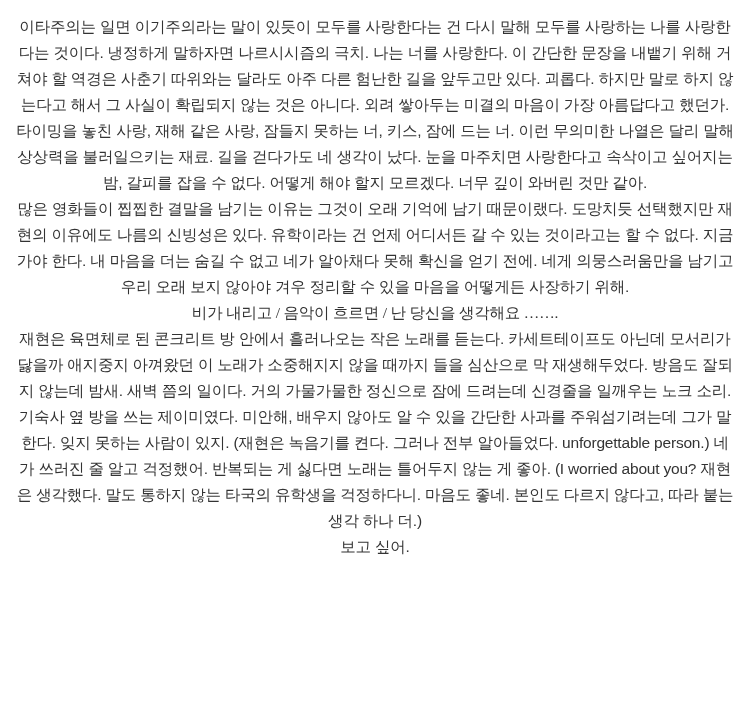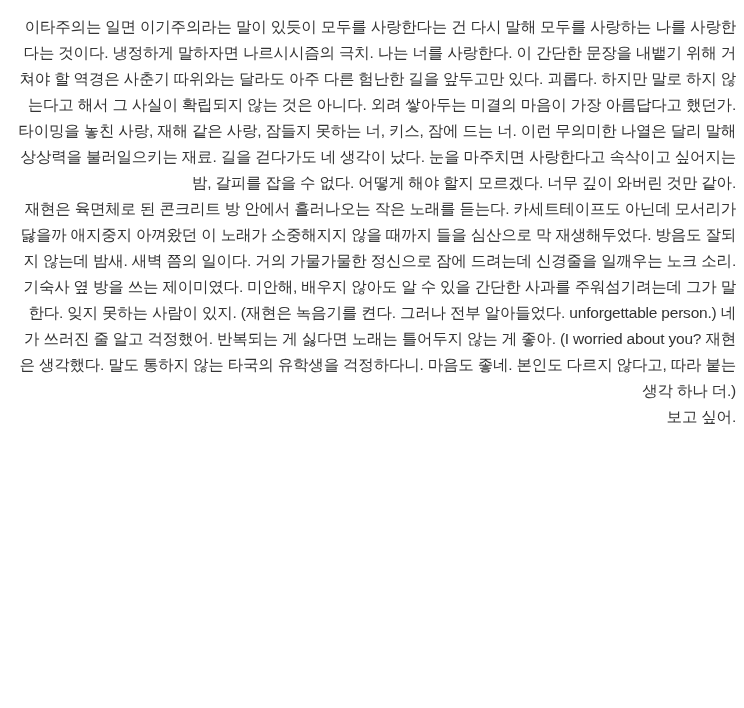--- a/index.html
+++ b/index.html
@@ -16,21 +16,21 @@
   .post-body {
     box-sizing: border-box;
     width: 744px;
     height: 708px;
     padding: 14px 8px 0 14px;
     color: #333333;
     font-family: "Liberation Sans", sans-serif;
     font-size: 15.5px;
     line-height: 26px;
     letter-spacing: -0.2px;
-    text-align: right;
+    text-align: center;
     word-break: break-all;
     overflow-wrap: break-word;
   }
   .post-body p {
     margin: 0;
   }
   .para-1 { margin-bottom: 16px; }
   .para-2 { margin-bottom: 24px; }
   .lyric-quote {
     font-family: "Liberation Serif", serif;
@@ -39,19 +39,21 @@
   .para-3 { margin-bottom: 40px; }
   .para-4 { margin-bottom: 12px; }
   .para-5 { margin-bottom: 0; }
 </style>
 </head>
 <body>
 
 <div class="post-body">
   <p class="para-1">이타주의는 일면 이기주의라는 말이 있듯이 모두를 사랑한다는 건 다시 말해 모두를 사랑하는 나를 사랑한다는 것이다. 냉정하게 말하자면 나르시시즘의 극치. 나는 너를 사랑한다. 이 간단한 문장을 내뱉기 위해 거쳐야 할 역경은 사춘기 따위와는 달라도 아주 다른 험난한 길을 앞두고만 있다. 괴롭다. 하지만 말로 하지 않는다고 해서 그 사실이 확립되지 않는 것은 아니다. 외려 쌓아두는 미결의 마음이 가장 아름답다고 했던가. 타이밍을 놓친 사랑, 재해 같은 사랑, 잠들지 못하는 너, 키스, 잠에 드는 너. 이런 무의미한 나열은 달리 말해 상상력을 불러일으키는 재료. 길을 걷다가도 네 생각이 났다. 눈을 마주치면 사랑한다고 속삭이고 싶어지는 밤, 갈피를 잡을 수 없다. 어떻게 해야 할지 모르겠다. 너무 깊이 와버린 것만 같아.</p>
 
+  <p class="para-2">많은 영화들이 찝찝한 결말을 남기는 이유는 그것이 오래 기억에 남기 때문이랬다. 도망치듯 선택했지만 재현의 이유에도 나름의 신빙성은 있다. 유학이라는 건 언제 어디서든 갈 수 있는 것이라고는 할 수 없다. 지금 가야 한다. 내 마음을 더는 숨길 수 없고 네가 알아채다 못해 확신을 얻기 전에. 네게 의뭉스러움만을 남기고 우리 오래 보지 않아야 겨우 정리할 수 있을 마음을 어떻게든 사장하기 위해.</p>
 
+  <p class="lyric-quote">비가 내리고 / 음악이 흐르면 / 난 당신을 생각해요 …….</p>
 
   <p class="para-3">재현은 육면체로 된 콘크리트 방 안에서 흘러나오는 작은 노래를 듣는다. 카세트테이프도 아닌데 모서리가 닳을까 애지중지 아껴왔던 이 노래가 소중해지지 않을 때까지 들을 심산으로 막 재생해두었다. 방음도 잘되지 않는데 밤새. 새벽 쯤의 일이다. 거의 가물가물한 정신으로 잠에 드려는데 신경줄을 일깨우는 노크 소리. 기숙사 옆 방을 쓰는 제이미였다. 미안해, 배우지 않아도 알 수 있을 간단한 사과를 주워섬기려는데 그가 말한다. 잊지 못하는 사람이 있지. (재현은 녹음기를 켠다. 그러나 전부 알아들었다. unforgettable person.) 네가 쓰러진 줄 알고 걱정했어. 반복되는 게 싫다면 노래는 틀어두지 않는 게 좋아. (I worried about you? 재현은 생각했다. 말도 통하지 않는 타국의 유학생을 걱정하다니. 마음도 좋네. 본인도 다르지 않다고, 따라 붙는 생각 하나 더.)</p>
 
 
   <p class="para-5">보고 싶어.</p>
 </div>
 
 </body></html>

